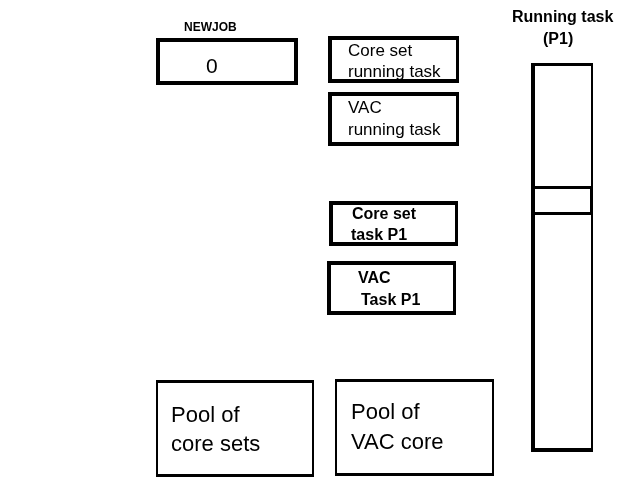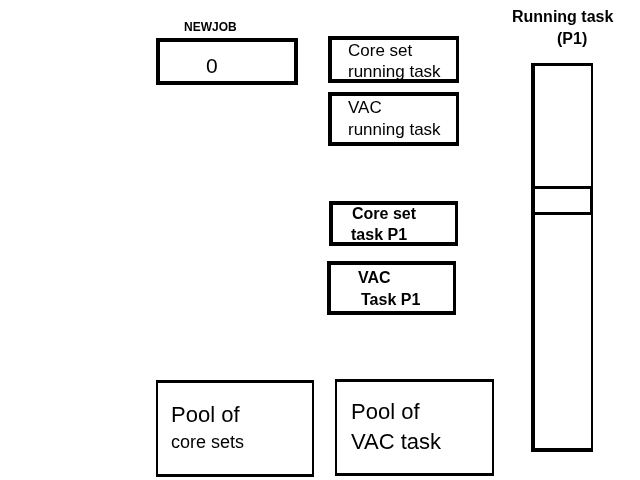--- a/index.html
+++ b/index.html
@@ -31,25 +31,25 @@
   <div class="txt label-bold" style="left:18px;top:22px;font-size:16px;">task P1</div>
 </div>
 
 <div class="box" style="left:327px;top:261px;width:129px;height:54px;border:4px solid #000;border-right-width:3px;">
   <div class="txt label-bold" style="left:27px;top:5px;font-size:16px;">VAC</div>
   <div class="txt label-bold" style="left:30px;top:27px;font-size:16px;">Task P1</div>
 </div>
 
 <div class="box" style="left:156px;top:380px;width:158px;height:97px;border-top:3px solid #000;border-left:2px solid #000;border-right:2px solid #000;border-bottom:3px solid #000;">
   <div class="txt" style="left:13px;top:21px;font-size:22px;">Pool of</div>
-  <div class="txt" style="left:13px;top:50px;font-size:18px;">core sets</div>
+  <div class="txt" style="left:13px;top:50px;font-size:22px;">core sets</div>
 </div>
 
 <div class="box" style="left:335px;top:379px;width:159px;height:97px;border-top:3px solid #000;border-left:2px solid #000;border-right:2px solid #000;border-bottom:3px solid #000;">
   <div class="txt" style="left:14px;top:19px;font-size:22px;">Pool of</div>
-  <div class="txt" style="left:14px;top:49px;font-size:22px;">VAC task</div>
+  <div class="txt" style="left:14px;top:49px;font-size:22px;">VAC core</div>
 </div>
 
 <div class="txt label-bold" style="left:512px;top:9px;font-size:16px;">Running task</div>
-<div class="txt label-bold" style="left:557px;top:31px;font-size:16px;">(P1)</div>
+<div class="txt label-bold" style="left:543px;top:31px;font-size:16px;">(P1)</div>
 <div class="box" style="left:531px;top:63px;width:62px;height:389px;border-top:3px solid #000;border-left:4px solid #000;border-right:2px solid #000;border-bottom:4px solid #000;">
   <div class="box" style="left:-4px;top:120px;width:62px;height:29px;border:3px solid #000;border-left-width:4px;border-right-width:3px;"></div>
 </div>
 
 </body></html>

